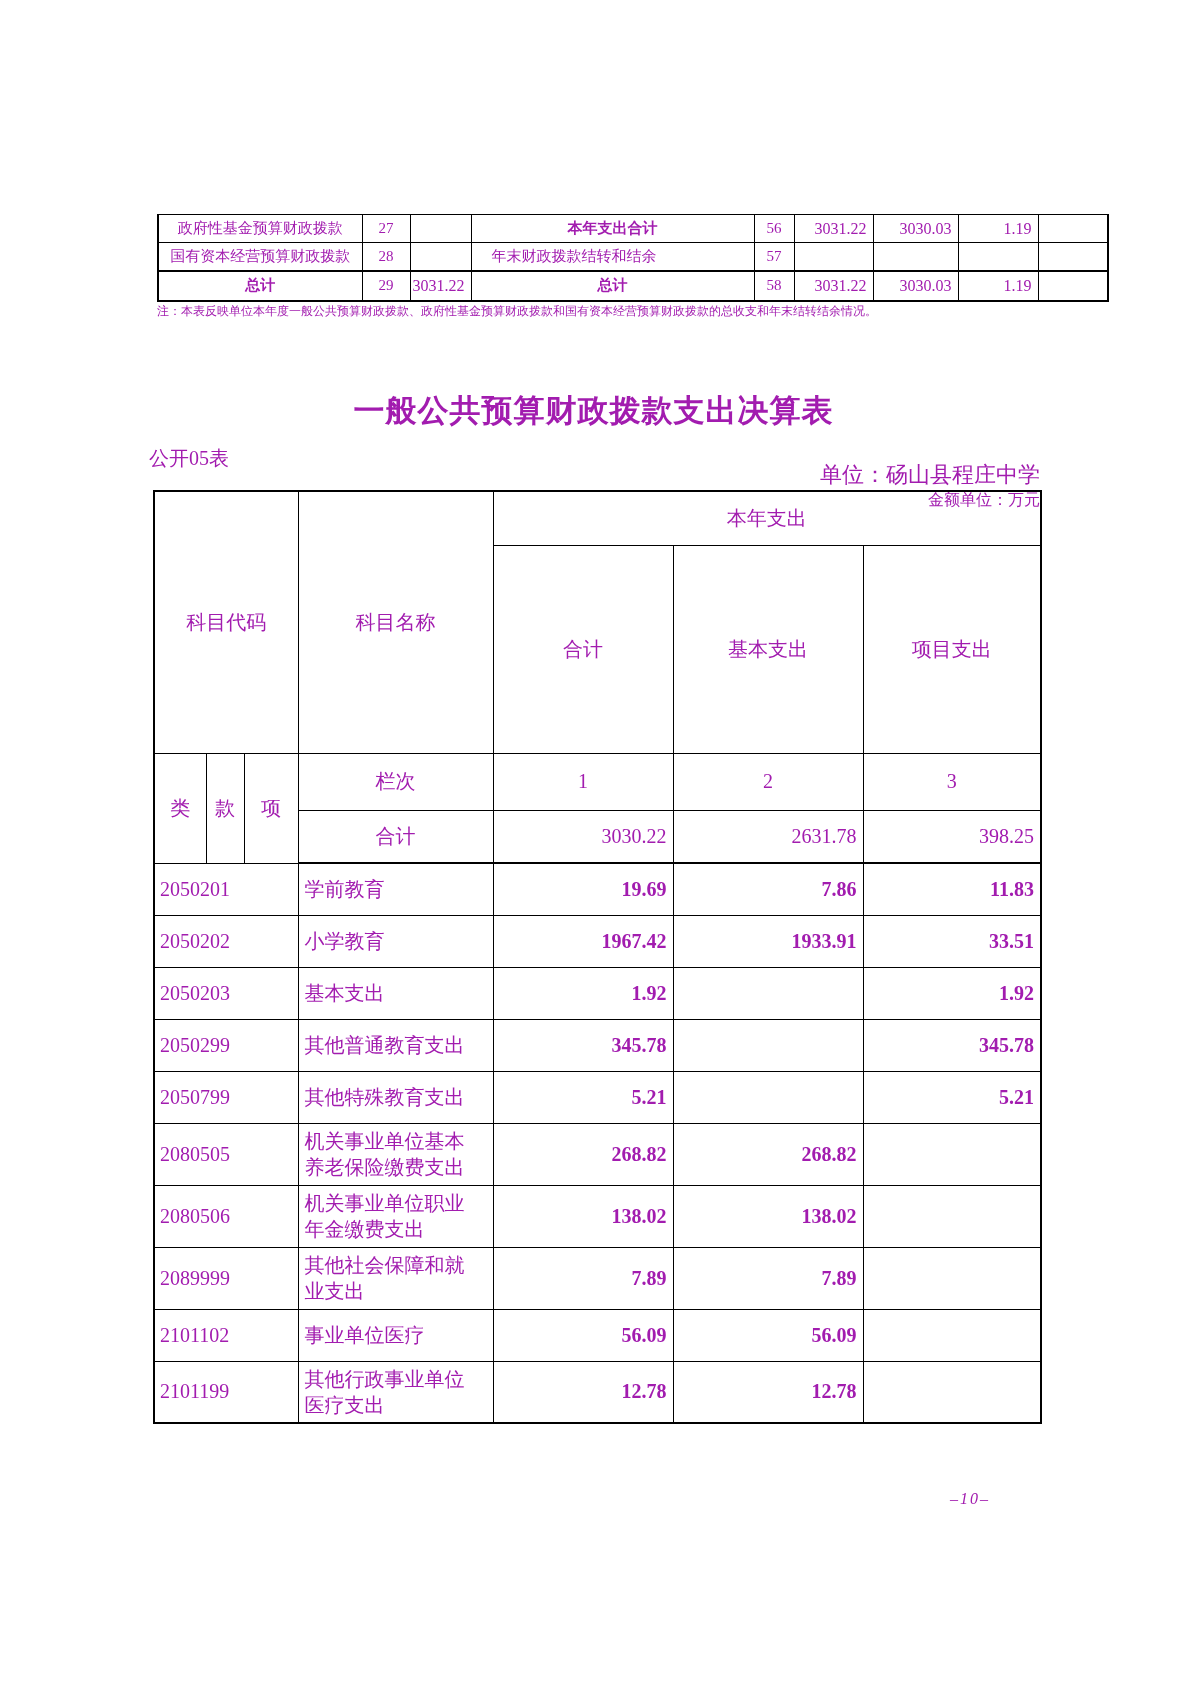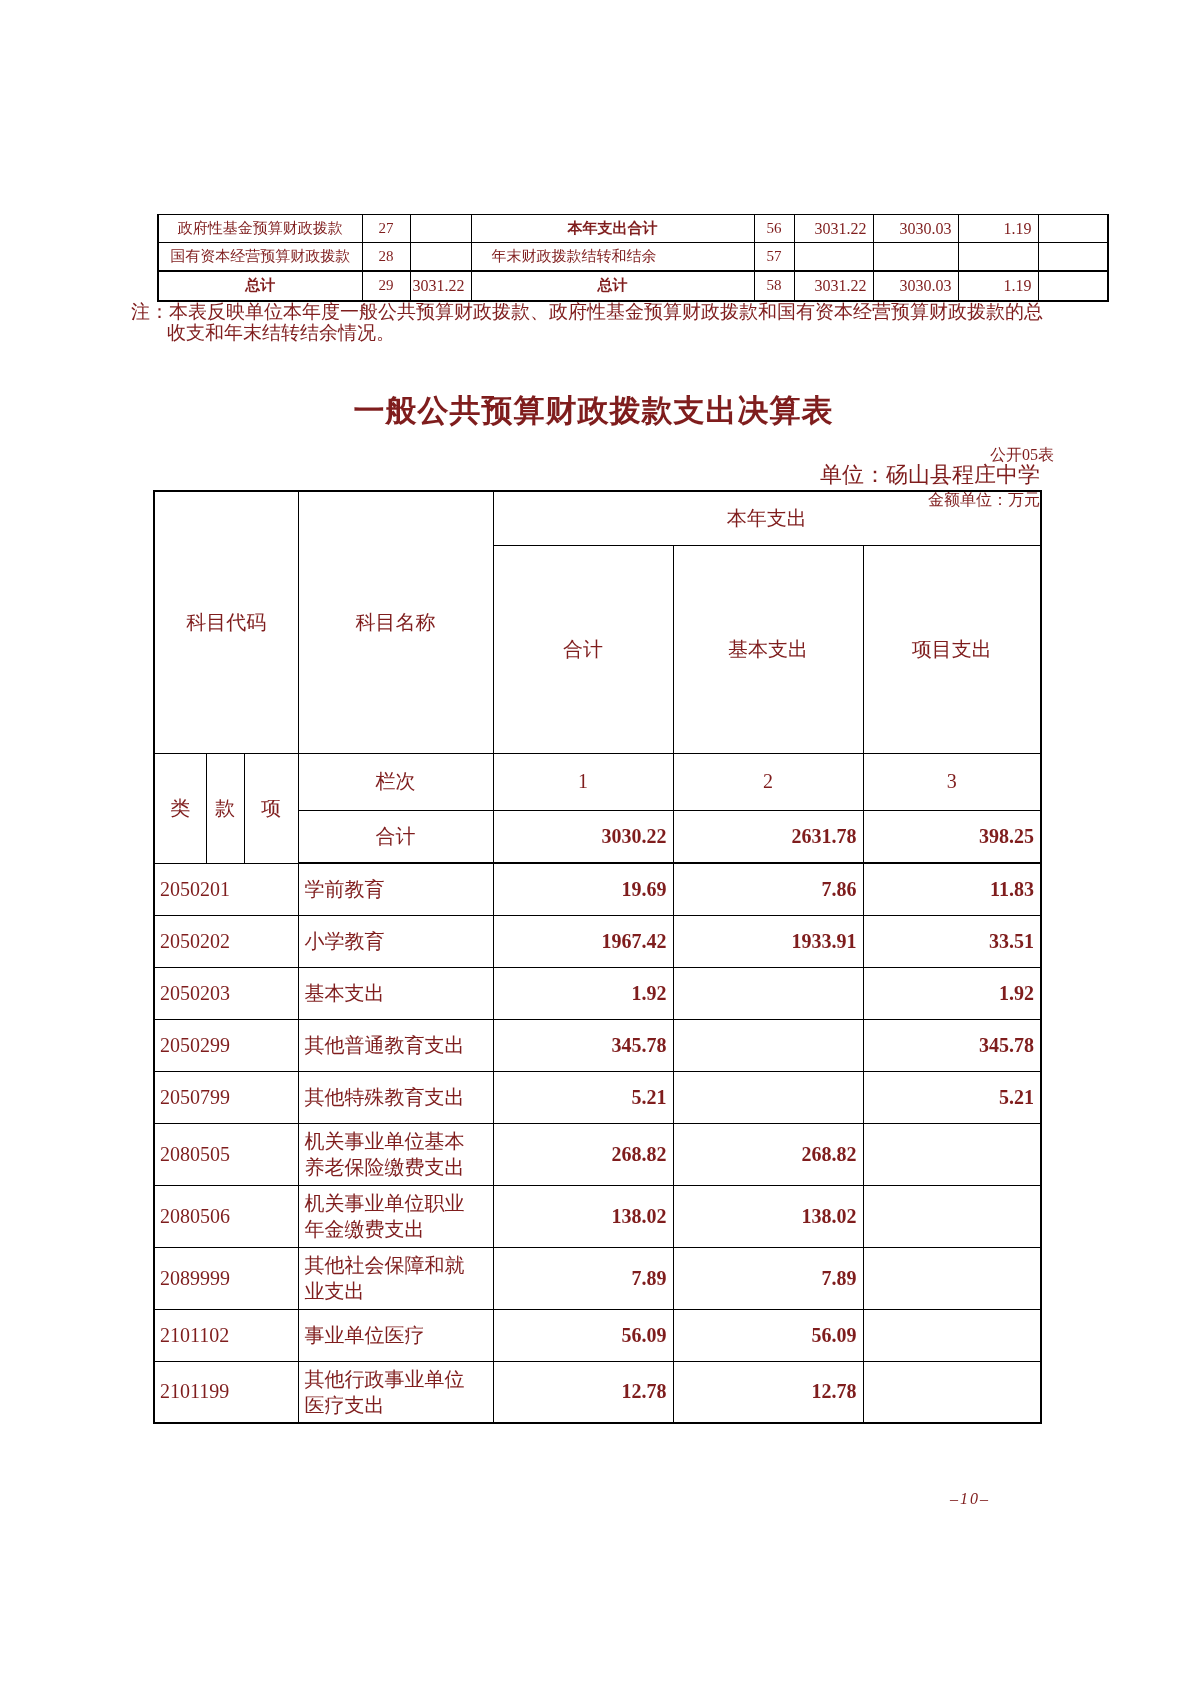--- a/index.html
+++ b/index.html
@@ -2,21 +2,21 @@
 <html><head>
 <meta charset="utf-8">
 <style>
   * { margin:0; padding:0; box-sizing:border-box; }
   html,body { background:#ffffff; }
   .page {
     position:relative;
     width:1110px; height:1683px;
     background:#ffffff;
     font-family:"Liberation Serif","DejaVu Serif",serif;
-    color:#7f1d1d;
+    color:#a21caf;
     overflow:hidden;
   }
 
   
   .top-table-wrap { position:absolute; top:214px; left:157px; }
   table.toptbl {
     border-collapse:collapse; table-layout:fixed;
     border:2px solid #000; border-top:1px solid #000;
   }
   table.toptbl td {
@@ -27,36 +27,36 @@
     padding:0 2px;
     overflow:hidden; white-space:nowrap;
   }
   table.toptbl tr.total-rule td { border-top:2px solid #000; height:30px; }
   table.toptbl td.t-num { text-align:right; padding-right:6px; font-size:16px; }
   table.toptbl td.t-left { text-align:left; padding-left:20px; }
   .bold { font-weight:bold; }
 
   
   .note {
-    position:absolute; top:301px; left:131px; width:912px;
-    font-size:19px; line-height:21px;
+    position:absolute; top:301px; left:157px; width:912px;
+    font-size:12px; line-height:21px;
     padding-left:36px; text-indent:-36px;
     text-align:justify;
   }
 
   
   .title {
     position:absolute; top:390px; left:147px; width:893px;
     text-align:center;
     font-family:"Liberation Sans","DejaVu Sans",sans-serif;
     font-weight:bold; font-size:31px; letter-spacing:1px;
   }
   .form-code {
-    position:absolute; top:445px; left:161px; width:893px;
-    text-align:right; font-size:16px;
+    position:absolute; top:445px; left:149px; width:893px;
+    font-size:20px;
   }
   .meta-row {
     position:absolute; top:460px; left:147px; width:893px;
     display:flex; justify-content:space-between; align-items:flex-end;flex-direction:column;
   }
   .unit-name { font-size:22px; }
   .amount-unit { font-size:16px; padding-bottom:4px; }
 
   
   .main-table-wrap { position:absolute; top:490px; left:153px; }
@@ -73,21 +73,21 @@
   }
   table.maintbl tr.hrow1 td { height:54px; }
   table.maintbl tr.hrow2 td { height:208px; }
   table.maintbl tr.lanci td { height:57px; }
   table.maintbl tr.totrow td { height:53px; border-bottom:2px solid #000; }
   table.maintbl tr.body-s td { height:52px;margin-left:8px; }
   table.maintbl tr.body-d td { height:62px; }
   table.maintbl td.code { text-align:left; padding-left:5px; white-space:nowrap; }
   table.maintbl td.name { text-align:left; padding:2px 18px 2px 6px; line-height:26px; }
   table.maintbl td.num  { text-align:right; padding-right:6px; white-space:nowrap;font-weight:bold; }
-  table.maintbl td.num.bold { font-weight:bold; }
+  table.maintbl td.num.bold { font-weight:normal; }
 
   
   .page-number {
     position:absolute; top:1490px; left:905px; width:130px;
     text-align:center; font-size:16px; letter-spacing:2px;font-style:italic;
   }
 </style>
 </head>
 <body>
 

